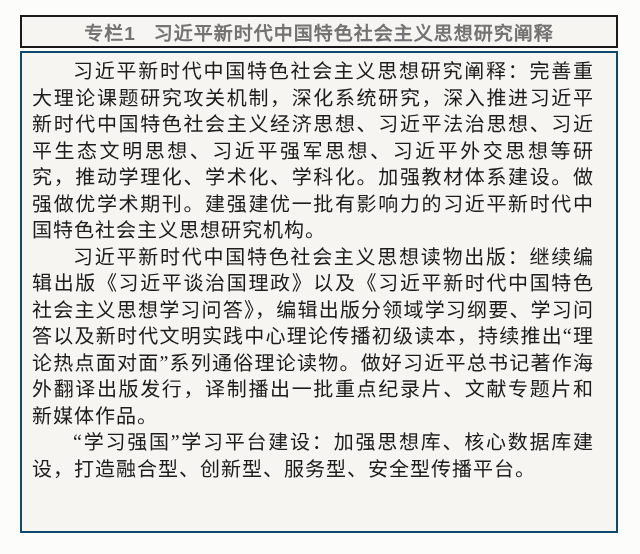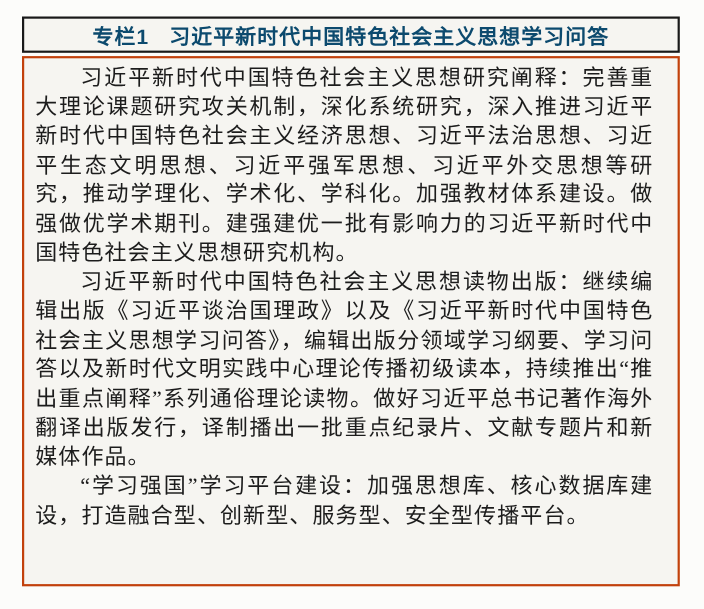--- a/index.html
+++ b/index.html
@@ -25,50 +25,50 @@
     height: 33px;
     border: 2px solid #191919;
     background: #f6f5f1;
     display: flex;
     align-items: center;
     justify-content: center;
     gap: 18px;
     font-family: "Liberation Sans", "DejaVu Sans", sans-serif;
     font-weight: bold;
     font-size: 19px;
-    color: #0c4a6e;
+    color: #737373;
     letter-spacing: 1px;
     white-space: nowrap;
   }
   .body-box {
     box-sizing: border-box;
     width: 100%;
     height: 482px;
     margin-top: 3px;
-    border: 2px solid #c2410c;
+    border: 2px solid #0c4a6e;
     background: #f6f5f1;
     padding: 5px 22px 0 10px;
     font-family: "Liberation Serif", "DejaVu Serif", serif;
     font-size: 20px;
     line-height: 26.5px;
     color: #1c1c1c;
     text-align: justify;
   }
   .body-box p {
     margin: 0;
     text-indent: 2.05em;
     letter-spacing: 1px;
   }
 </style>
 </head>
 <body>
 
 <div class="panel">
   <div class="title-box">
     <span>专栏1</span>
-    <span>习近平新时代中国特色社会主义思想学习问答</span>
+    <span>习近平新时代中国特色社会主义思想研究阐释</span>
   </div>
   <div class="body-box">
     <p>习近平新时代中国特色社会主义思想研究阐释：完善重大理论课题研究攻关机制，深化系统研究，深入推进习近平新时代中国特色社会主义经济思想、习近平法治思想、习近平生态文明思想、习近平强军思想、习近平外交思想等研究，推动学理化、学术化、学科化。加强教材体系建设。做强做优学术期刊。建强建优一批有影响力的习近平新时代中国特色社会主义思想研究机构。</p>
-    <p>习近平新时代中国特色社会主义思想读物出版：继续编辑出版《习近平谈治国理政》以及《习近平新时代中国特色社会主义思想学习问答》，编辑出版分领域学习纲要、学习问答以及新时代文明实践中心理论传播初级读本，持续推出“推出重点阐释”系列通俗理论读物。做好习近平总书记著作海外翻译出版发行，译制播出一批重点纪录片、文献专题片和新媒体作品。</p>
+    <p>习近平新时代中国特色社会主义思想读物出版：继续编辑出版《习近平谈治国理政》以及《习近平新时代中国特色社会主义思想学习问答》，编辑出版分领域学习纲要、学习问答以及新时代文明实践中心理论传播初级读本，持续推出“理论热点面对面”系列通俗理论读物。做好习近平总书记著作海外翻译出版发行，译制播出一批重点纪录片、文献专题片和新媒体作品。</p>
     <p>“学习强国”学习平台建设：加强思想库、核心数据库建设，打造融合型、创新型、服务型、安全型传播平台。</p>
   </div>
 </div>
 
 </body></html>

